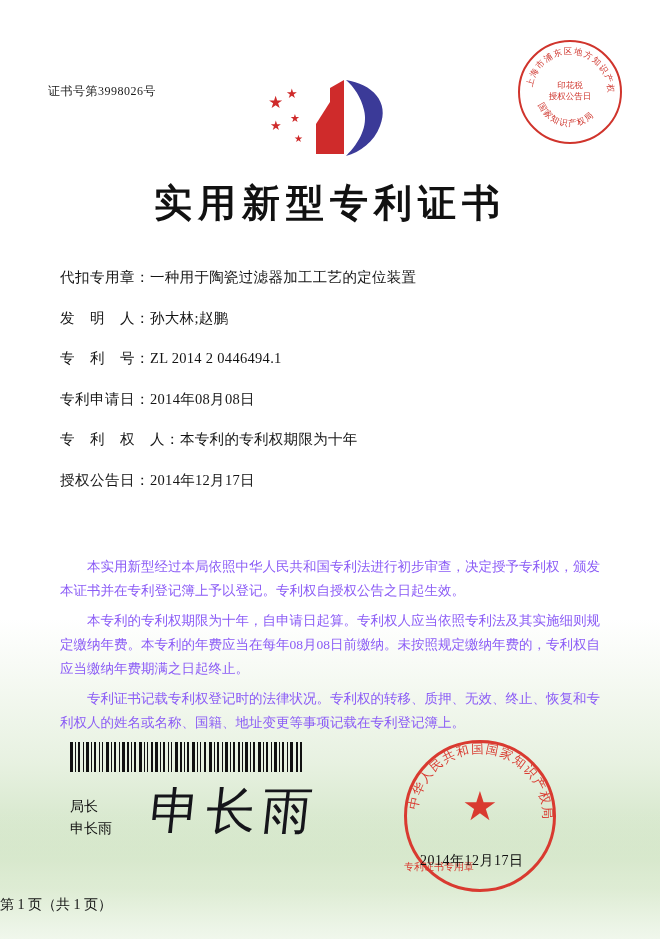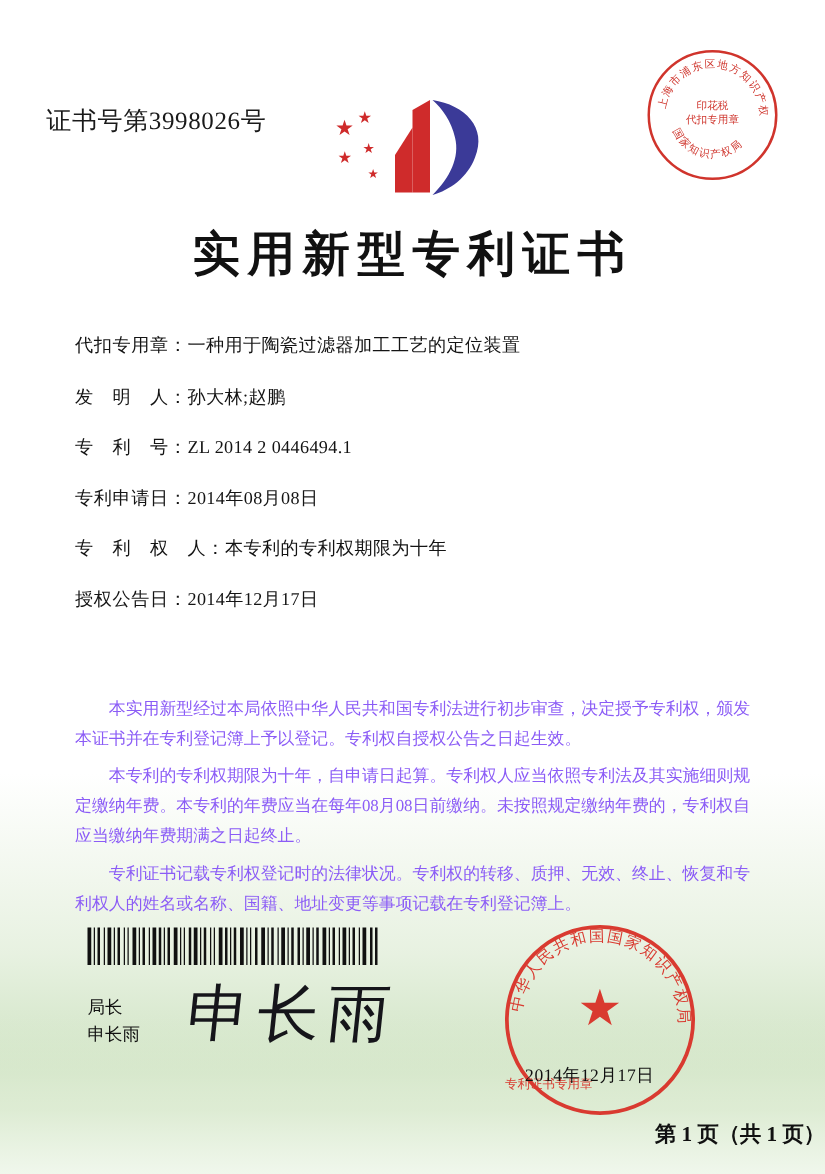--- a/index.html
+++ b/index.html
@@ -33,23 +33,23 @@
     position: absolute;
     left: 0; right: 0; bottom: 0;
     height: 130px;
     background: linear-gradient(to bottom, rgba(230,241,222,0.0) 0%, rgba(222,236,212,0.9) 60%, rgba(240,247,236,1) 100%);
     pointer-events: none;
   }
 
   
   .cert-no {
     position: absolute;
-    left: 37px;
+    left: 48px;
     top: 83px;
-    font-size: 20px;
+    font-size: 12px;
     letter-spacing: 0.5px;
     color: #1a1a1a;
   }
 
   .logo {
     position: absolute;
     left: 268px;
     top: 72px;
     width: 130px;
     height: 92px;
@@ -202,24 +202,23 @@
     font-size: 14px;
     color: #111;
     letter-spacing: 0.5px;
   }
 
   
   .footer {
     position: absolute;
     left: 0; right: 0;
     top: 896px;
-    text-align: right;
-    font-size: 17px;
-    color: #111;
-    font-weight: bold;
+    text-align: left;
+    font-size: 14px;
+    color: #111;
   }
 </style>
 </head>
 <body>
 
 <div class="page">
 
   <div class="bg-wash"></div>
   <div class="bg-wash2"></div>
 
@@ -250,21 +249,21 @@
       </defs>
       <text font-size="8.5" fill="#cf352d" font-family="DejaVu Serif, serif" letter-spacing="1.2">
         <textPath href="#arcTop" startOffset="4%">上海市浦东区地方知识产权局</textPath>
       </text>
       <text font-size="8.5" fill="#cf352d" font-family="DejaVu Serif, serif" letter-spacing="1.2">
         <textPath href="#arcBot" startOffset="12%">国家知识产权局</textPath>
       </text>
     </svg>
     <div class="seal-center">
       <div>印花税</div>
-      <div>代扣专用章</div>
+      <div>授权公告日</div>
     </div>
   </div>
 
   <div class="title">实用新型专利证书</div>
 
   <div class="fields">
     <div class="field">
       <span class="lbl">代扣专用章：</span><span class="val">一种用于陶瓷过滤器加工工艺的定位装置</span>
     </div>
     <div class="field">

